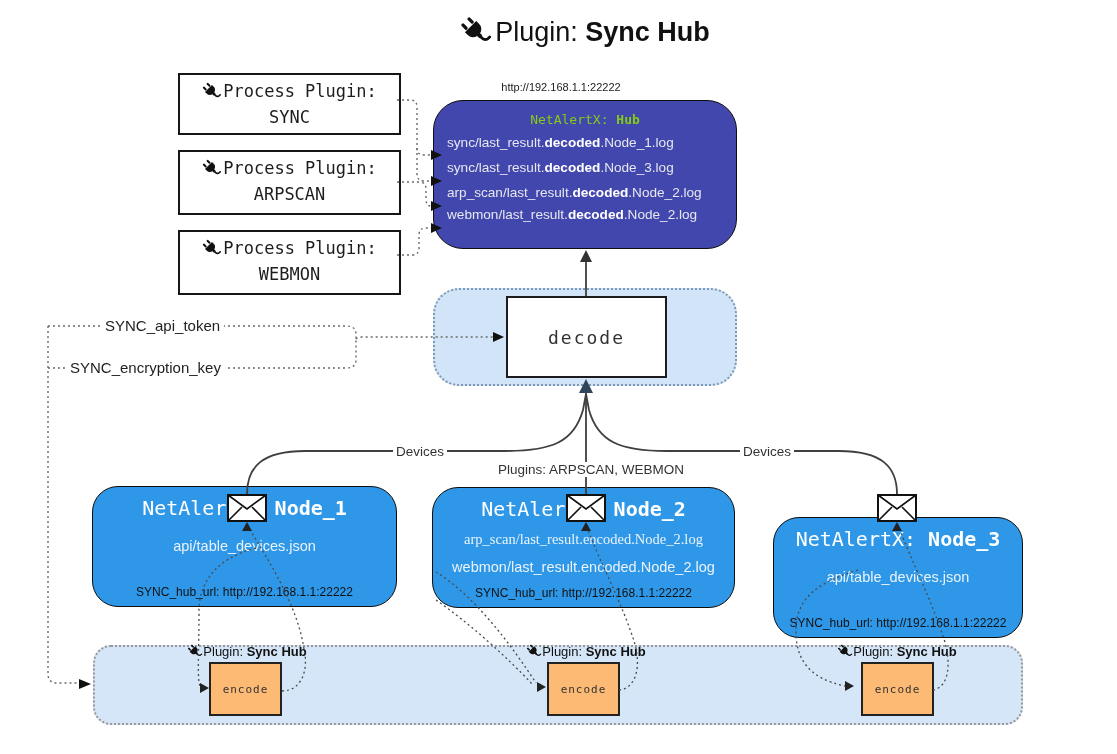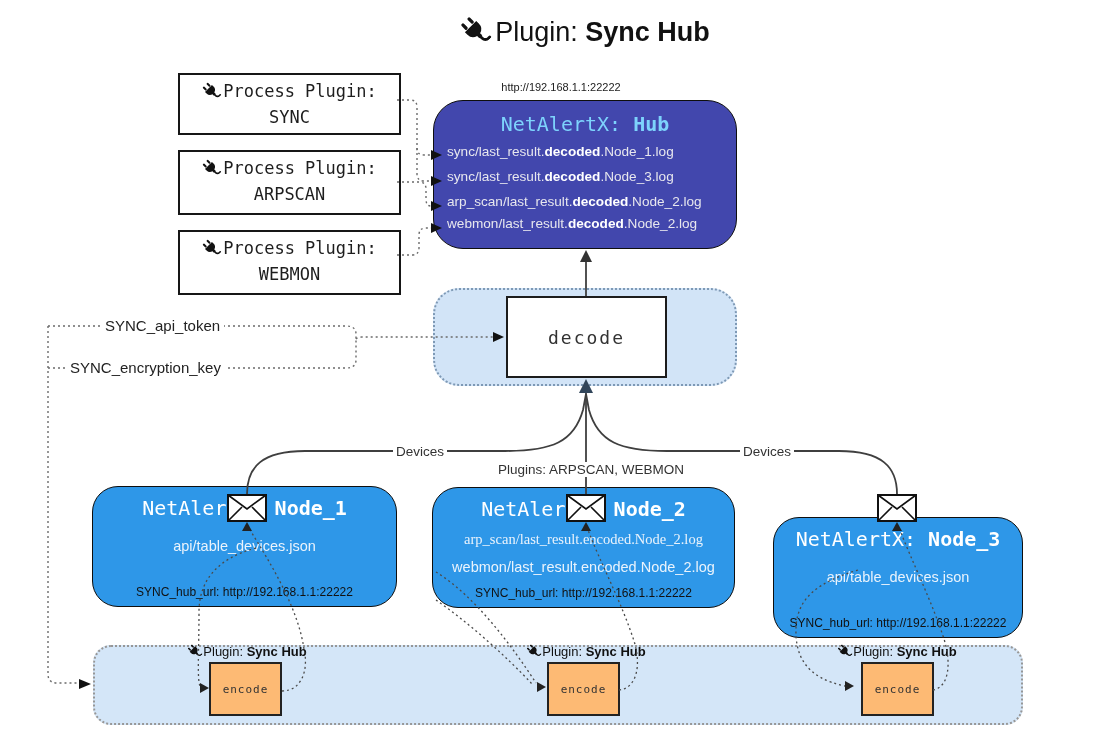--- a/index.html
+++ b/index.html
@@ -21,21 +21,21 @@
 
   
   .pbox{width:219px;background:#fff;border:2px solid #161616;text-align:center;
         font-size:17px;line-height:26px;color:#1d1d1d;padding-top:3px;}
   .pbox svg.plug{width:19px;height:19px;margin-right:2px;vertical-align:-4px;}
 
   
   .hub-url{left:409px;top:81px;width:304px;text-align:center;font-size:11px;color:#222;}
   .hub{left:433px;top:100px;width:304px;height:149px;background:#4247ad;border:1.6px solid #0e0e0e;
        border-radius:30px;box-sizing:border-box;}
-  .hub-title{margin-top:11px;text-align:center;font-size:20px;color:#7dd3fc;}
+  .hub-title{margin-top:11px;text-align:center;font-size:13px;color:#84cc16;}
   .hub-title .bold{font-weight:bold;}
   .hub-files{margin-top:5px;padding-left:13px;}
   .hub-file{height:22px;line-height:22px;font-size:13.6px;color:#e7e7ee;white-space:nowrap;}
   .hub-file .em{font-weight:bold;color:#fff;}
   .hub-file.gap3{margin-top:3px;}
 
   
   .dpanel{left:433px;top:288px;width:304px;height:98px;background:#d2e4f7;
           border:2px dotted #7e99b5;border-radius:26px;box-sizing:border-box;}
   .dbox{left:506px;top:296px;width:161px;height:82px;background:#fff;border:2px solid #1c1c1c;

